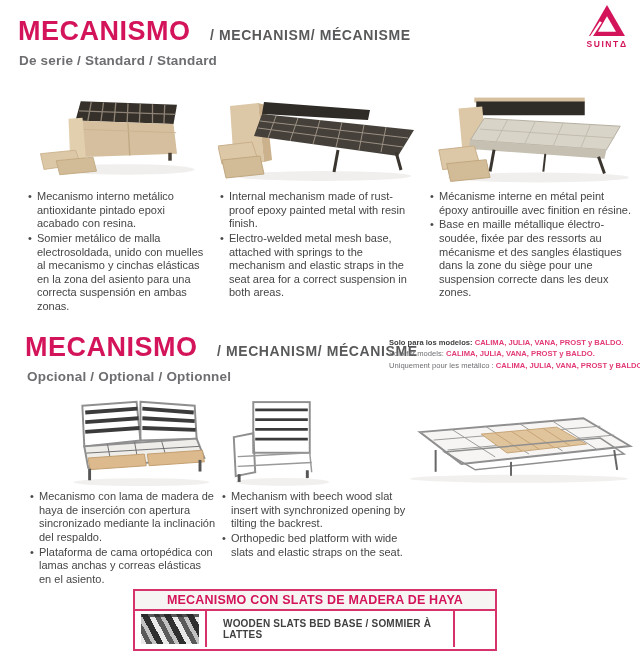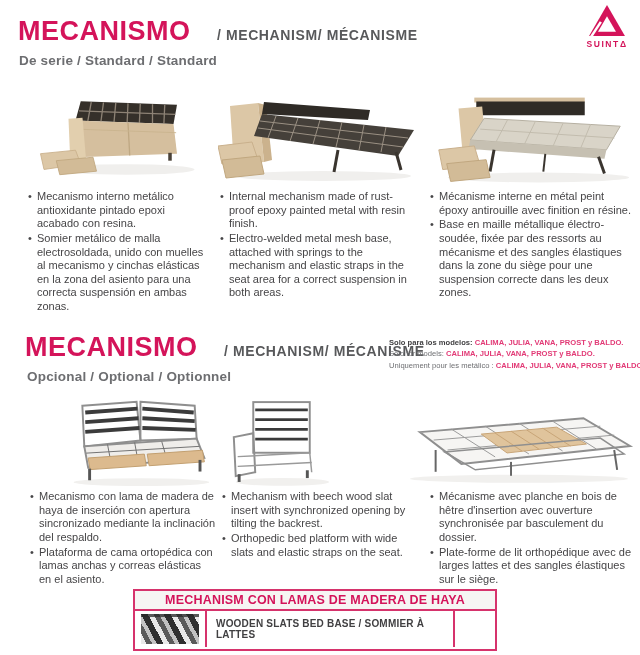--- a/index.html
+++ b/index.html
@@ -11,21 +11,21 @@
   }
   *{box-sizing:border-box;margin:0;padding:0;}
   html,body{background:#fff;}
   .page{
     position:relative;width:640px;height:655px;background:#ffffff;
     font-family:"Liberation Sans",sans-serif;overflow:hidden;
   }
   
   .sec-head{position:absolute;white-space:nowrap;}
   .h-title{font-size:27px;font-weight:bold;color:var(--accent);letter-spacing:.5px;}
-  .h-suffix{font-size:14px;font-weight:bold;color:#58595b;margin-left:22px;letter-spacing:.6px;}
+  .h-suffix{font-size:14px;font-weight:bold;color:#58595b;margin-left:15px;letter-spacing:.6px;}
   .h-sub{position:absolute;font-size:13.5px;font-weight:bold;color:var(--gray);letter-spacing:.2px;}
   
   .logo{position:absolute;right:8px;top:4px;width:50px;text-align:center;}
   .logo svg{display:block;margin:0 auto;}
   .logo-text{color:var(--accent);font-weight:bold;font-size:8.5px;letter-spacing:1.6px;margin-top:1px;}
   
   .col{position:absolute;font-size:11px;line-height:1.24;color:var(--text);}
   .col ul{list-style:none;}
   .col li{position:relative;padding-left:9px;margin-bottom:1px;}
   .col li::before{content:"\2022";position:absolute;left:0;top:0;}
@@ -50,21 +50,21 @@
   .box-body{display:flex;height:36px;}
   .cell-img{width:72px;border-right:2px solid var(--accent-border);
     display:flex;align-items:center;justify-content:center;}
   .thumb{
     width:58px;height:30px;
     background:
       linear-gradient(180deg, rgba(40,40,40,.75) 0 3px, transparent 3px 100%),
       repeating-linear-gradient(62deg,#e9e9e9 0 5px,#5a5a5a 5px 10px,#c2c2c2 10px 14px,#2f2f2f 14px 20px);
   }
   .cell-caption{
-    flex:1;display:flex;align-items:center;padding-left:9px;
+    flex:1;display:flex;align-items:center;padding-left:16px;
     font-size:10px;font-weight:bold;color:#414042;letter-spacing:.2px;
     border-right:2px solid var(--accent-border);
   }
   .cell-empty{width:40px;}
 </style>
 </head>
 <body>
 
 <div class="page">
 
@@ -273,29 +273,23 @@
       <li>Mecanismo con lama de madera de haya de inserción con apertura sincronizado mediante la inclinación del respaldo.</li>
       <li>Plataforma de cama ortopédica con lamas anchas y correas elásticas en el asiento.</li>
     </ul>
   </div>
   <div class="col" style="left:222px;top:490px;width:190px;">
     <ul>
       <li>Mechanism with beech wood slat insert with synchronized opening by tilting the backrest.</li>
       <li>Orthopedic bed platform with wide slats and elastic straps on the seat.</li>
     </ul>
   </div>
-  <div class="col" style="left:430px;top:490px;width:206px;">
-    <ul>
-      <li>Mécanisme avec planche en bois de hêtre d'insertion avec ouverture synchronisée par basculement du dossier.</li>
-      <li>Plate-forme de lit orthopédique avec de larges lattes et des sangles élastiques sur le siège.</li>
-    </ul>
-  </div>
 
   <div class="footer-box">
-    <div class="box-title">MECHANISM CON LAMAS DE MADERA DE HAYA</div>
+    <div class="box-title">MECANISMO CON SLATS DE MADERA DE HAYA</div>
     <div class="box-body">
       <div class="cell-img">
         <div class="thumb"></div>
       </div>
       <div class="cell-caption">WOODEN SLATS BED BASE / SOMMIER À LATTES</div>
       <div class="cell-empty"></div>
     </div>
   </div>
 
 </div>

